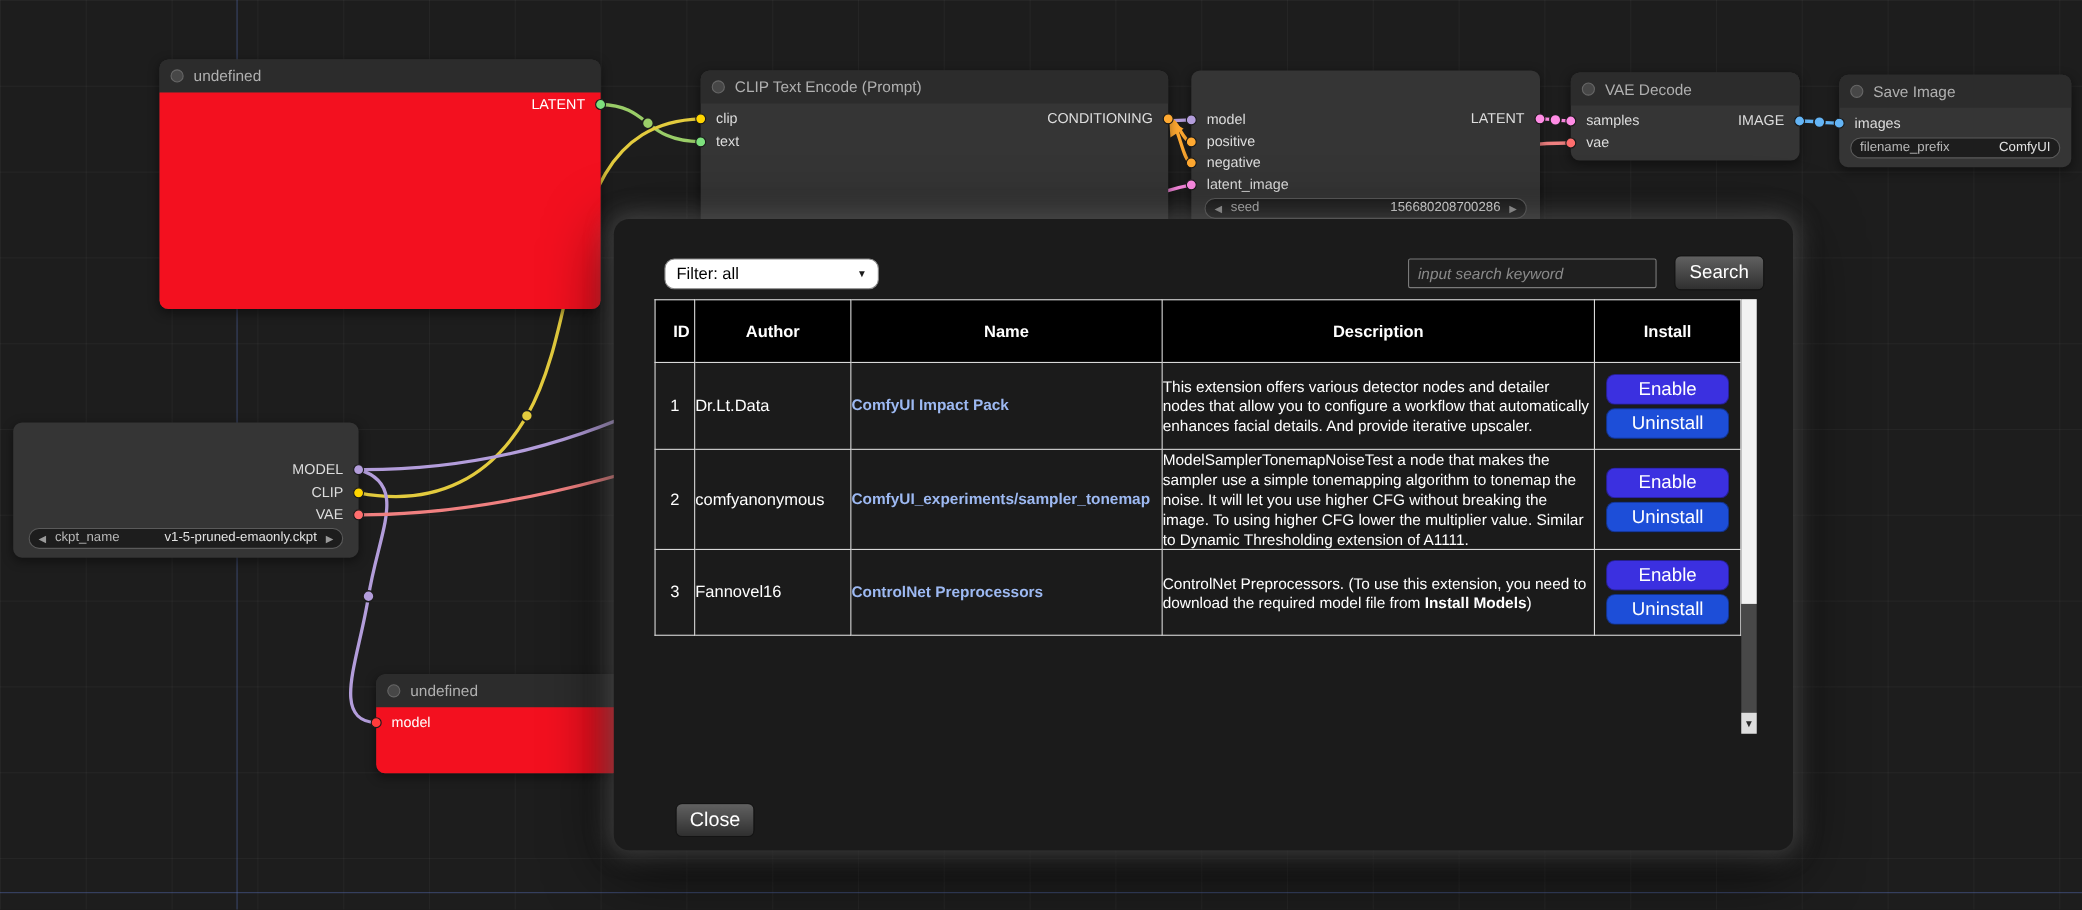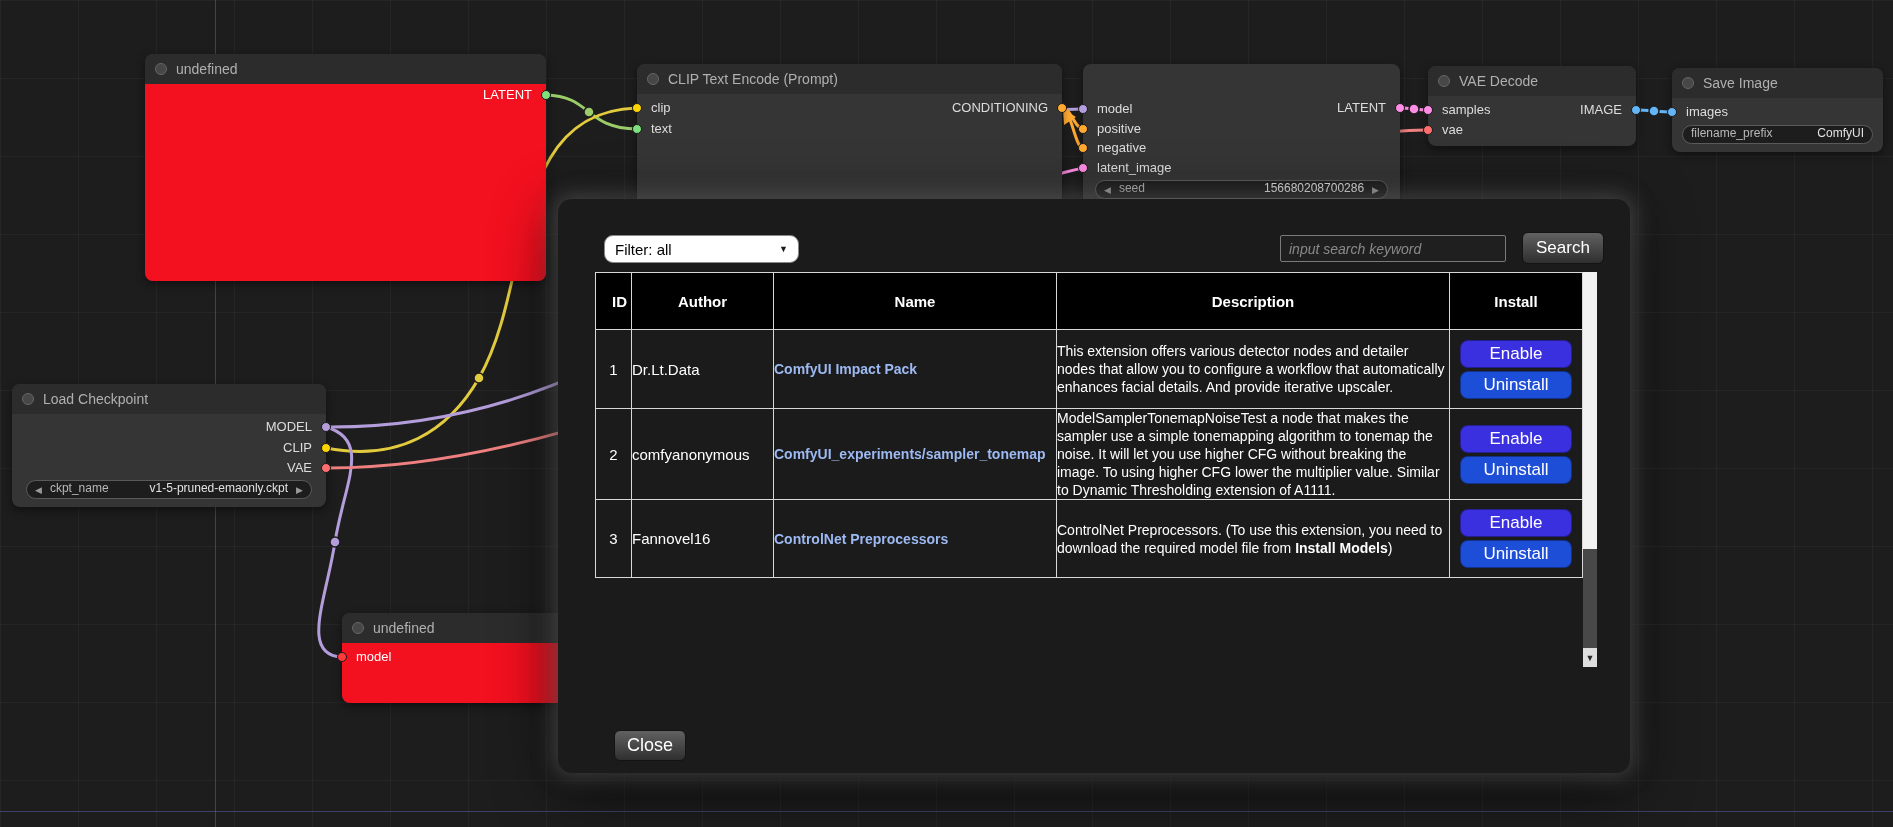--- a/index.html
+++ b/index.html
@@ -171,24 +171,20 @@
   <div class="node-body"></div>
   <div class="slot in" style="top:34px"><span>images</span></div>
   <span class="port" style="left:-5px;top:39px;background:#64b5f6"></span>
   <div class="widget" style="left:10px;right:10px;top:57px">
     <span class="wlabel" style="margin-left:0">filename_prefix</span>
     <span class="wvalue" style="margin-right:0">ComfyUI</span>
   </div>
 </div>
 
 <div class="node" style="left:12px;top:384px;width:314px;height:123px">
-  <div class="node-title">
-    <span class="collapse-dot"></span>
-    <span>Load Checkpoint</span>
-  </div>
   <div class="node-body"></div>
   <div class="slot out" style="top:33px"><span>MODEL</span></div>
   <div class="slot out" style="top:54px"><span>CLIP</span></div>
   <div class="slot out" style="top:74px"><span>VAE</span></div>
   <span class="port" style="right:-5px;top:38px;background:#b39ddb"></span>
   <span class="port" style="right:-5px;top:59px;background:#ffd500"></span>
   <span class="port" style="right:-5px;top:79px;background:#ff6e6e"></span>
   <div class="widget" style="left:14px;right:14px;top:96px">
     <span class="arr">◀</span>
     <span class="wlabel">ckpt_name</span>

